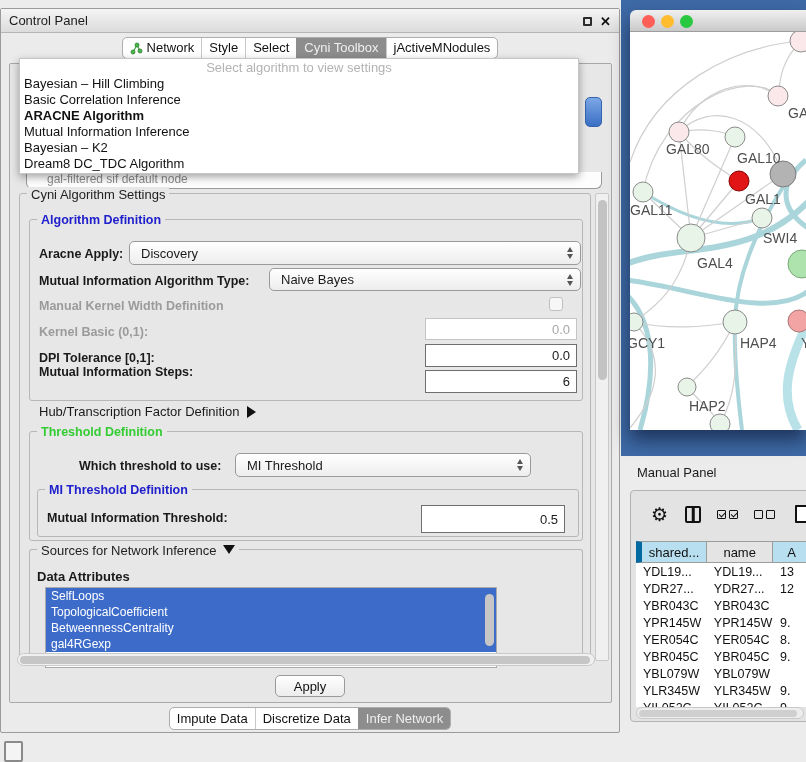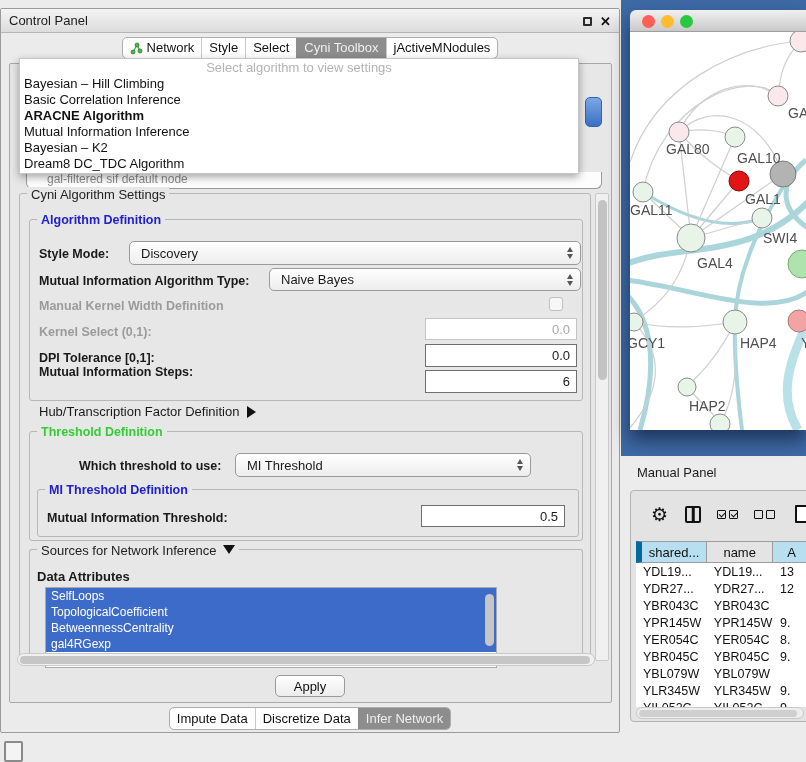--- a/index.html
+++ b/index.html
@@ -181,42 +181,42 @@
       <div class="it">Bayesian – K2</div>
       <div class="it">Dream8 DC_TDC Algorithm</div>
     </div>
 
     <div class="grp" style="left:18px; top:184px; width:572px; height:468px;"></div>
     <div class="grp-t" style="left:26px; top:178px;">Cyni Algorithm Settings</div>
 
     <div class="grp" style="left:28px; top:210px; width:554px; height:182px;"></div>
     <div class="grp-t blue" style="left:36px; top:204px;">Algorithm Definition</div>
 
-    <div class="lbl" style="left:38px; top:238px;">Style Mode:</div>
+    <div class="lbl" style="left:38px; top:238px;">Aracne Apply:</div>
     <div class="combo" style="left:128px; top:232px; width:452px; height:24px;">
       <span>Discovery</span>
       <span class="arrows">
           <span class="arr-up"></span>
           <span class="arr-dn"></span>
         </span>
     </div>
 
     <div class="lbl" style="left:38px; top:265px;">Mutual Information Algorithm Type:</div>
     <div class="combo" style="left:268px; top:259px; width:312px; height:23px;">
       <span>Naive Bayes</span>
       <span class="arrows">
           <span class="arr-up"></span>
           <span class="arr-dn"></span>
         </span>
     </div>
 
     <div class="lbl dis" style="left:38px; top:290px;">Manual Kernel Width Definition</div>
     <div class="chk" style="left:548px; top:288px;"></div>
 
-    <div class="lbl dis" style="left:38px; top:316px;">Kernel Select (0,1):</div>
+    <div class="lbl dis" style="left:38px; top:316px;">Kernel Basic (0,1):</div>
     <div class="field dis" style="left:424px; top:309px; width:152px; height:22px;">
       <span>0.0</span>
     </div>
 
     <div class="lbl" style="left:38px; top:342px;">DPI Tolerance [0,1]:</div>
     <div class="field" style="left:424px; top:335px; width:152px; height:23px;">
       <span>0.0</span>
     </div>
 
     <div class="lbl" style="left:38px; top:356px;">Mutual Information Steps:</div>
@@ -237,21 +237,21 @@
       <span class="arrows">
           <span class="arr-up"></span>
           <span class="arr-dn"></span>
         </span>
     </div>
 
     <div class="grp" style="left:36px; top:480px; width:542px; height:48px;"></div>
     <div class="grp-t blue" style="left:44px; top:474px;">MI Threshold Definition</div>
 
     <div class="lbl" style="left:46px; top:502px;">Mutual Information Threshold:</div>
-    <div class="field" style="left:420px; top:496px; width:144px; height:22px;">
+    <div class="field" style="left:420px; top:496px; width:144px; height:28px;">
       <span>0.5</span>
     </div>
 
     <div class="grp" style="left:28px; top:540px; width:554px; height:112px; border-bottom:none;"></div>
     <div class="grp-t" style="left:36px; top:534px;">
       <span>Sources for Network Inference</span><span class="tri-d"></span>
     </div>
     <div class="lbl" style="left:36px; top:560px; font-size:13px;">Data Attributes</div>
 
     <div class="listbox">

